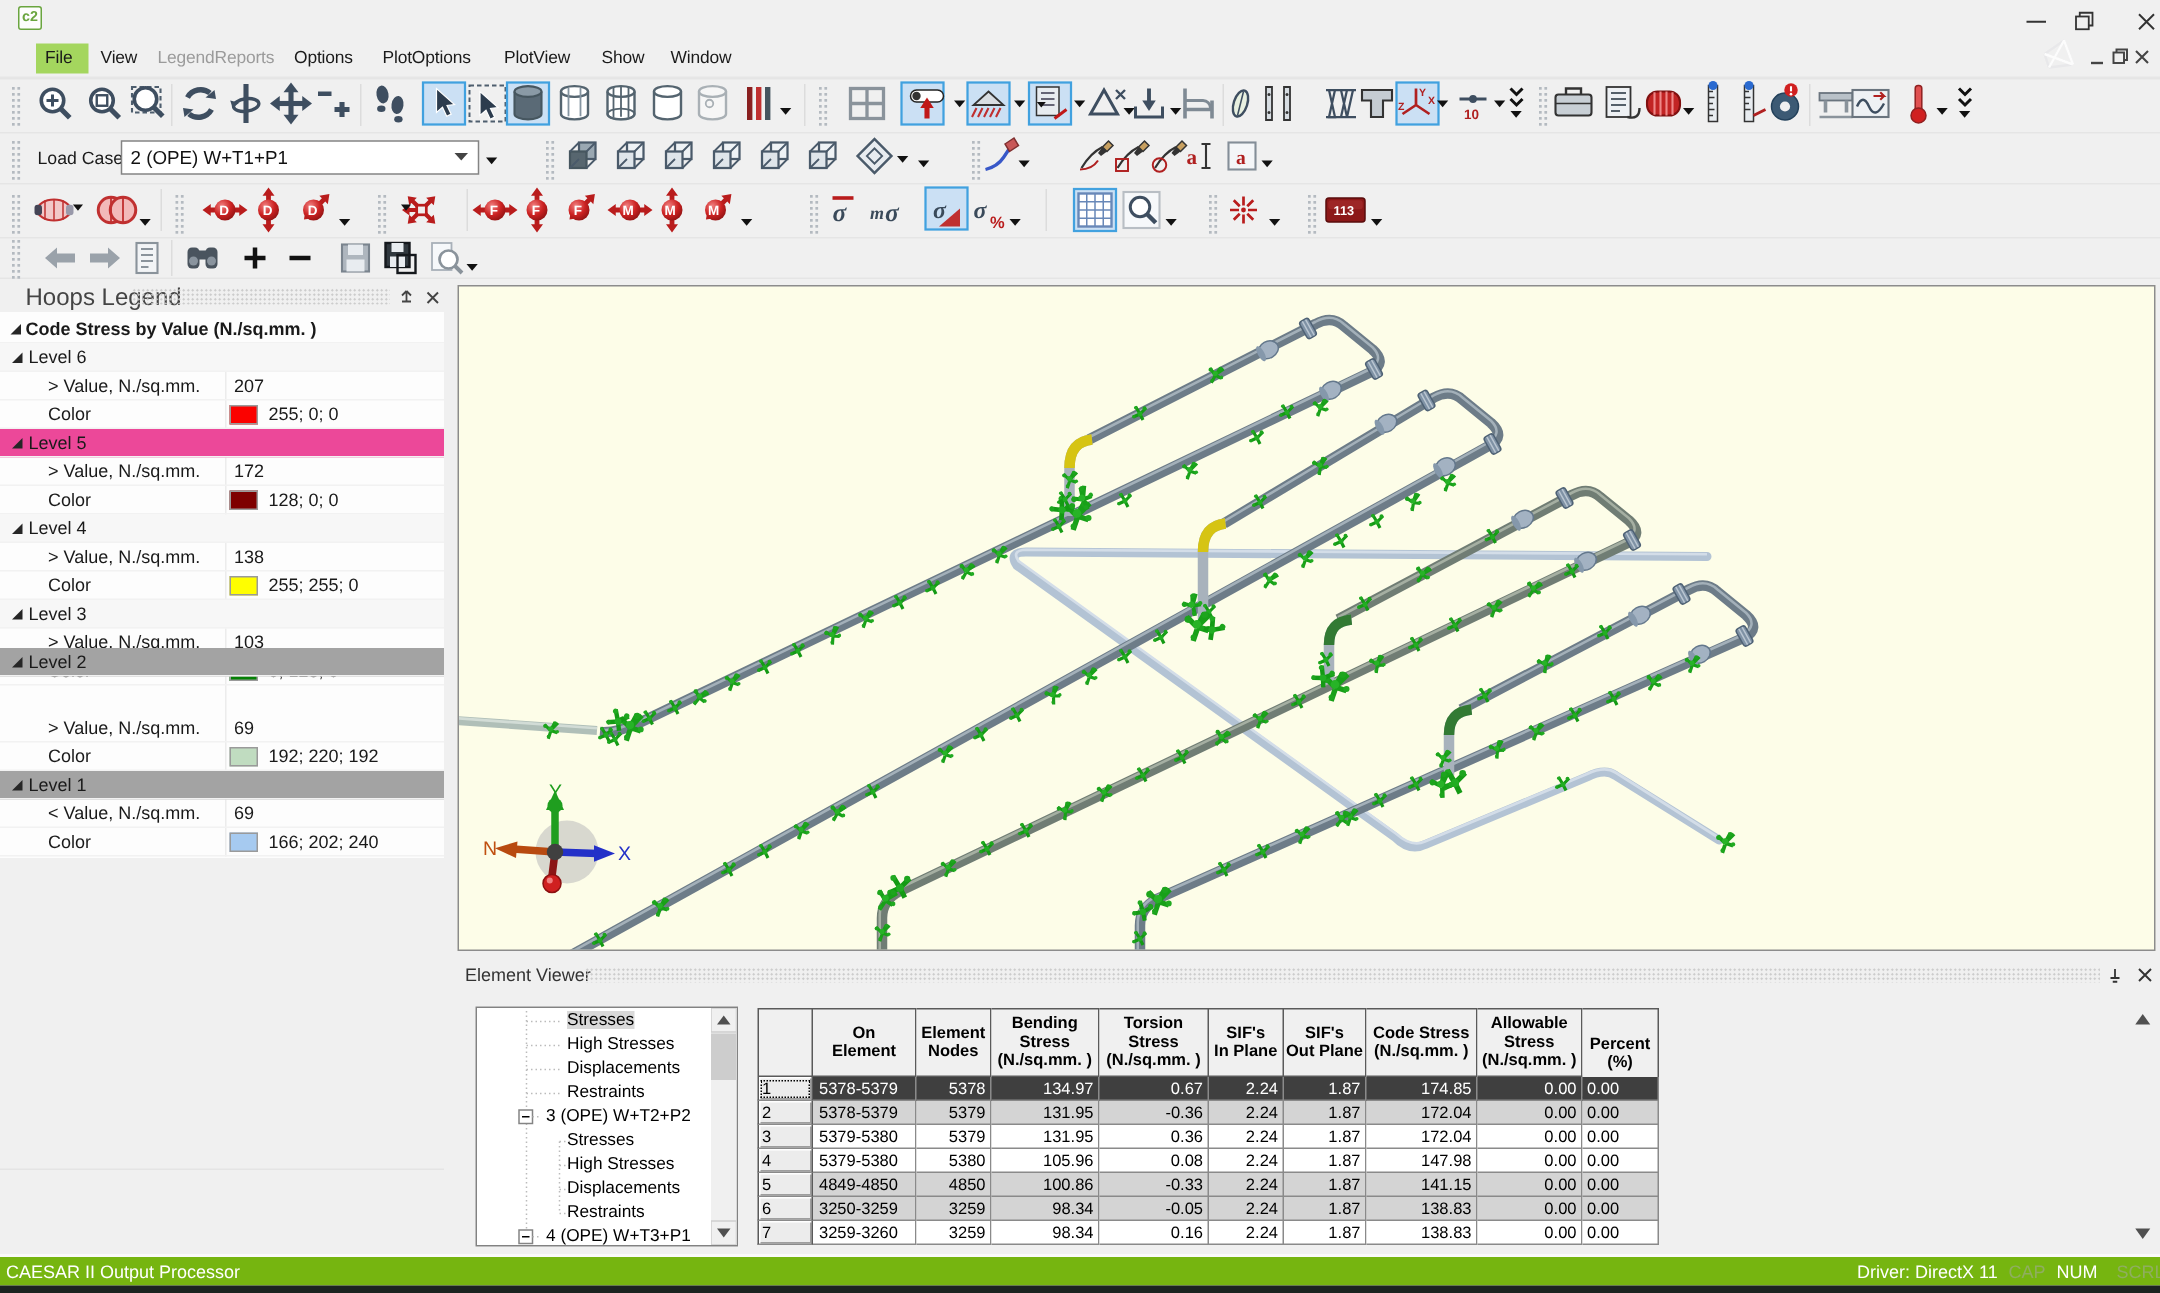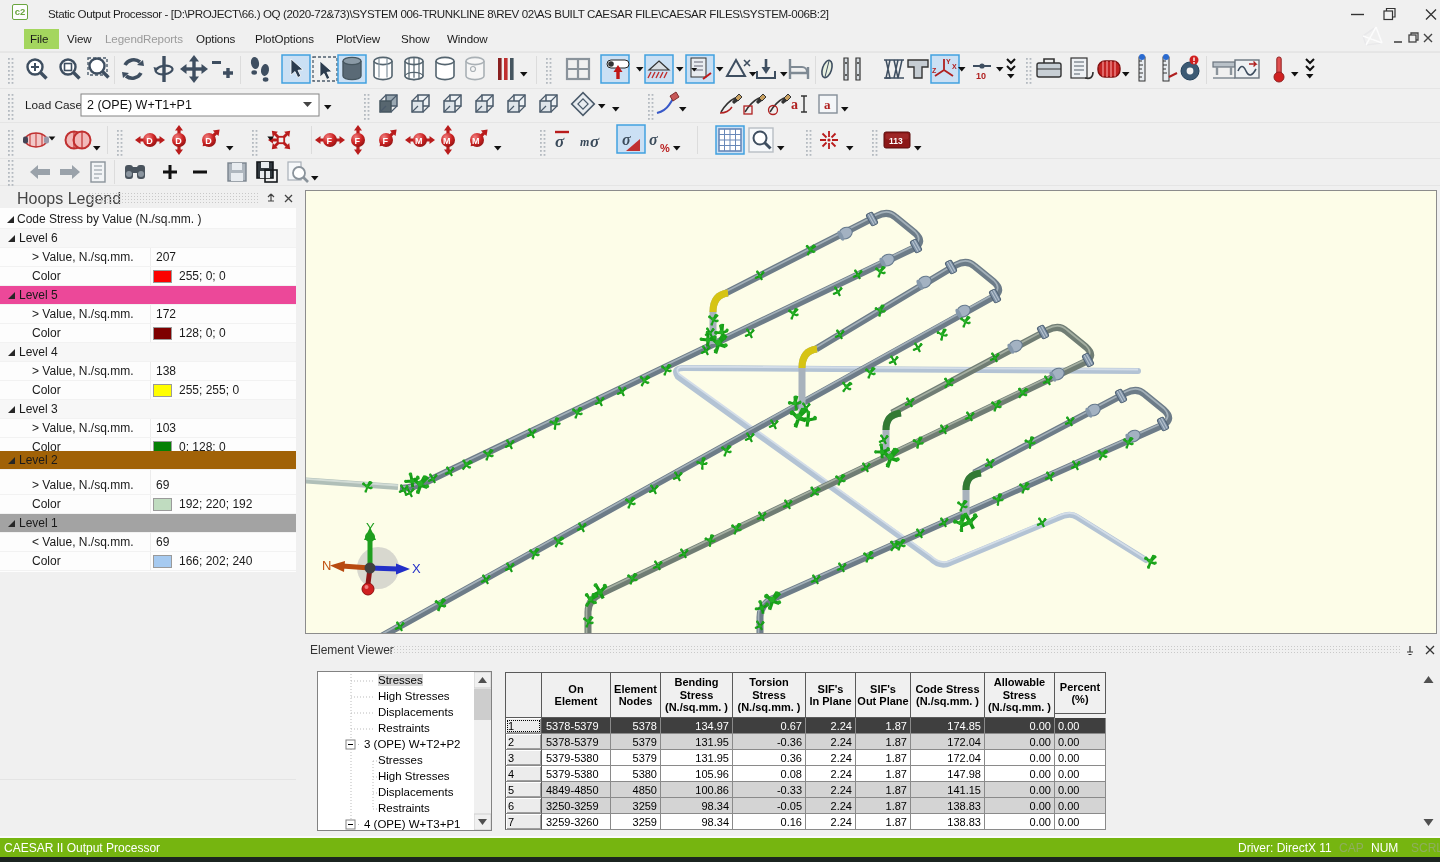--- a/index.html
+++ b/index.html
@@ -34,21 +34,20 @@
 
 #sb{left:0;top:838px;width:1440px;height:19px;background:#76b510;color:#fff;font-size:12px}
 #sbdark{left:0;top:857px;width:1440px;height:5px;background:#1b2420}
 .sbt{position:absolute;top:3px;white-space:nowrap}
 </style></head>
 <body>
 <div id="app">
 
 <div class="abs" id="titlebar"></div>
 <div class="abs" id="c2icon">c2</div>
-<div class="abs" id="wtitle">Static Output Processor - [D:\PROJECT\66.) OQ (2020-72&amp;73)\SYSTEM 006-TRUNKLINE 8\REV 02\AS BUILT CAESAR FILE\CAESAR FILES\SYSTEM-006B:2]</div>
 <svg class="abs" style="left:1345px;top:6px" width="95" height="16">
 <path d="M6,8.5 h13" stroke="#333" stroke-width="1.4"></path>
 <g stroke="#333" fill="none" stroke-width="1.2">
         <rect x="39" y="5" width="8.5" height="8.5"></rect>
         <path d="M41.5,5 v-2.5 h8.5 v8.5 h-2.5"></path>
       </g>
 <path d="M81,3.5 l10,10 M91,3.5 l-10,10" stroke="#333" stroke-width="1.3"></path>
 </svg>
 
 <div class="abs" id="menubar"></div>
@@ -575,21 +574,21 @@
 
 <div class="abs" id="legend"></div>
 <div class="abs" id="leghdr">Hoops Legend</div>
 <div class="abs dots" style="left:88px;top:192px;width:172px;height:11px"></div>
 <div class="abs" id="legpin"></div>
 <div class="abs" id="leglist"></div>
 <div id="legrows">
 <div class="abs" style="left:150px;top:248px;width:1px;height:323px;background:#ececec"></div>
 <div class="abs lrow" style="top:210px">
         <span class="tri" style="left:7px;top:6px"></span>
-        <span class="ltxt" style="left:17px;font-weight:normal">Code Stress by Value (N./sq.mm. )</span>
+        <span class="ltxt" style="left:17px;font-weight:bold">Code Stress by Value (N./sq.mm. )</span>
       </div>
 <div class="abs lrow" style="top:229px;background:#f7f7f7">
         <span class="tri" style="left:8px;top:6px"></span>
         <span class="ltxt" style="left:19px">Level 6</span>
       </div>
 <div class="abs lrow" style="top:248px">
         <span class="ltxt" style="left:32px">&gt; Value, N./sq.mm.</span>
         <span class="ltxt" style="left:156px">207</span>
       </div>
 <div class="abs lrow" style="top:267px">
@@ -629,21 +628,21 @@
       </div>
 <div class="abs lrow" style="top:419px">
         <span class="ltxt" style="left:32px">&gt; Value, N./sq.mm.</span>
         <span class="ltxt" style="left:156px">103</span>
       </div>
 <div class="abs lrow" style="top:438px">
         <span class="ltxt" style="left:32px">Color</span>
         <span class="sw" style="background:#048004"></span>
         <span class="ltxt" style="left:179px">0; 128; 0</span>
       </div>
-<div class="abs lrow" style="top:451px;background:#a16207">
+<div class="abs lrow" style="top:432px;background:#a3a3a3">
         <span class="tri" style="left:8px;top:6px"></span>
         <span class="ltxt" style="left:19px">Level 2</span>
       </div>
 <div class="abs lrow" style="top:476px">
         <span class="ltxt" style="left:32px">&gt; Value, N./sq.mm.</span>
         <span class="ltxt" style="left:156px">69</span>
       </div>
 <div class="abs lrow" style="top:495px">
         <span class="ltxt" style="left:32px">Color</span>
         <span class="sw" style="background:#c0dcc0"></span>
@@ -906,21 +905,21 @@
 
 <div class="hc" style="left:505px;top:672px;width:37px;height:46px;border-left:1px solid #5a5a5a"></div>
 <div class="hc" style="left:542px;top:672px;width:69px;height:46px">On<br>Element</div>
 <div class="hc" style="left:611px;top:672px;width:50px;height:46px">Element<br>Nodes</div>
 <div class="hc" style="left:661px;top:672px;width:72px;height:46px">Bending<br>Stress<br>(N./sq.mm. )</div>
 <div class="hc" style="left:733px;top:672px;width:73px;height:46px">Torsion<br>Stress<br>(N./sq.mm. )</div>
 <div class="hc" style="left:806px;top:672px;width:50px;height:46px">SIF's<br>In Plane</div>
 <div class="hc" style="left:856px;top:672px;width:55px;height:46px">SIF's<br>Out Plane</div>
 <div class="hc" style="left:911px;top:672px;width:74px;height:46px">Code Stress<br>(N./sq.mm. )</div>
 <div class="hc" style="left:985px;top:672px;width:70px;height:46px">Allowable<br>Stress<br>(N./sq.mm. )</div>
-<div class="hc" style="left:1055px;top:672px;width:51px;height:42px">Percent<br>(%)</div>
+<div class="hc" style="left:1055px;top:672px;width:51px;height:60px">Percent<br>(%)</div>
 <div id="tbody"></div>
 <style>
 .drow{position:absolute;left:505px;width:601px;height:16px;display:flex;font-size:11px}
 .drow span{display:block;border-right:1px solid #8a8a8a;border-bottom:1px solid #8a8a8a;text-align:right;padding:1.5px 3px 0 0;white-space:nowrap;overflow:hidden}
 .drow .c0{width:37px;background:#ececec;text-align:left;padding-left:2px;border-right:1px solid #5a5a5a;box-shadow:inset 1px 1px 0 #fff,inset -1px -1px 0 #9e9e9e;border-left:1px solid #5a5a5a}
 .drow .c1{width:69px;text-align:left;padding-left:4px}
 .drow .c2{width:50px}.drow .c3{width:72px}.drow .c4{width:73px}.drow .c5{width:50px}.drow .c6{width:55px}.drow .c7{width:74px}.drow .c8{width:70px}
 .drow .c9{width:51px;text-align:left;padding-left:3px}
 .rsel span{background:#3f3f3f;color:#fff}.rsel .c0{background:#ececec;color:#000;outline:1px dotted #000;outline-offset:-3px}
 .rg span{background:#d4d4d4}.rg .c0{background:#ececec}

